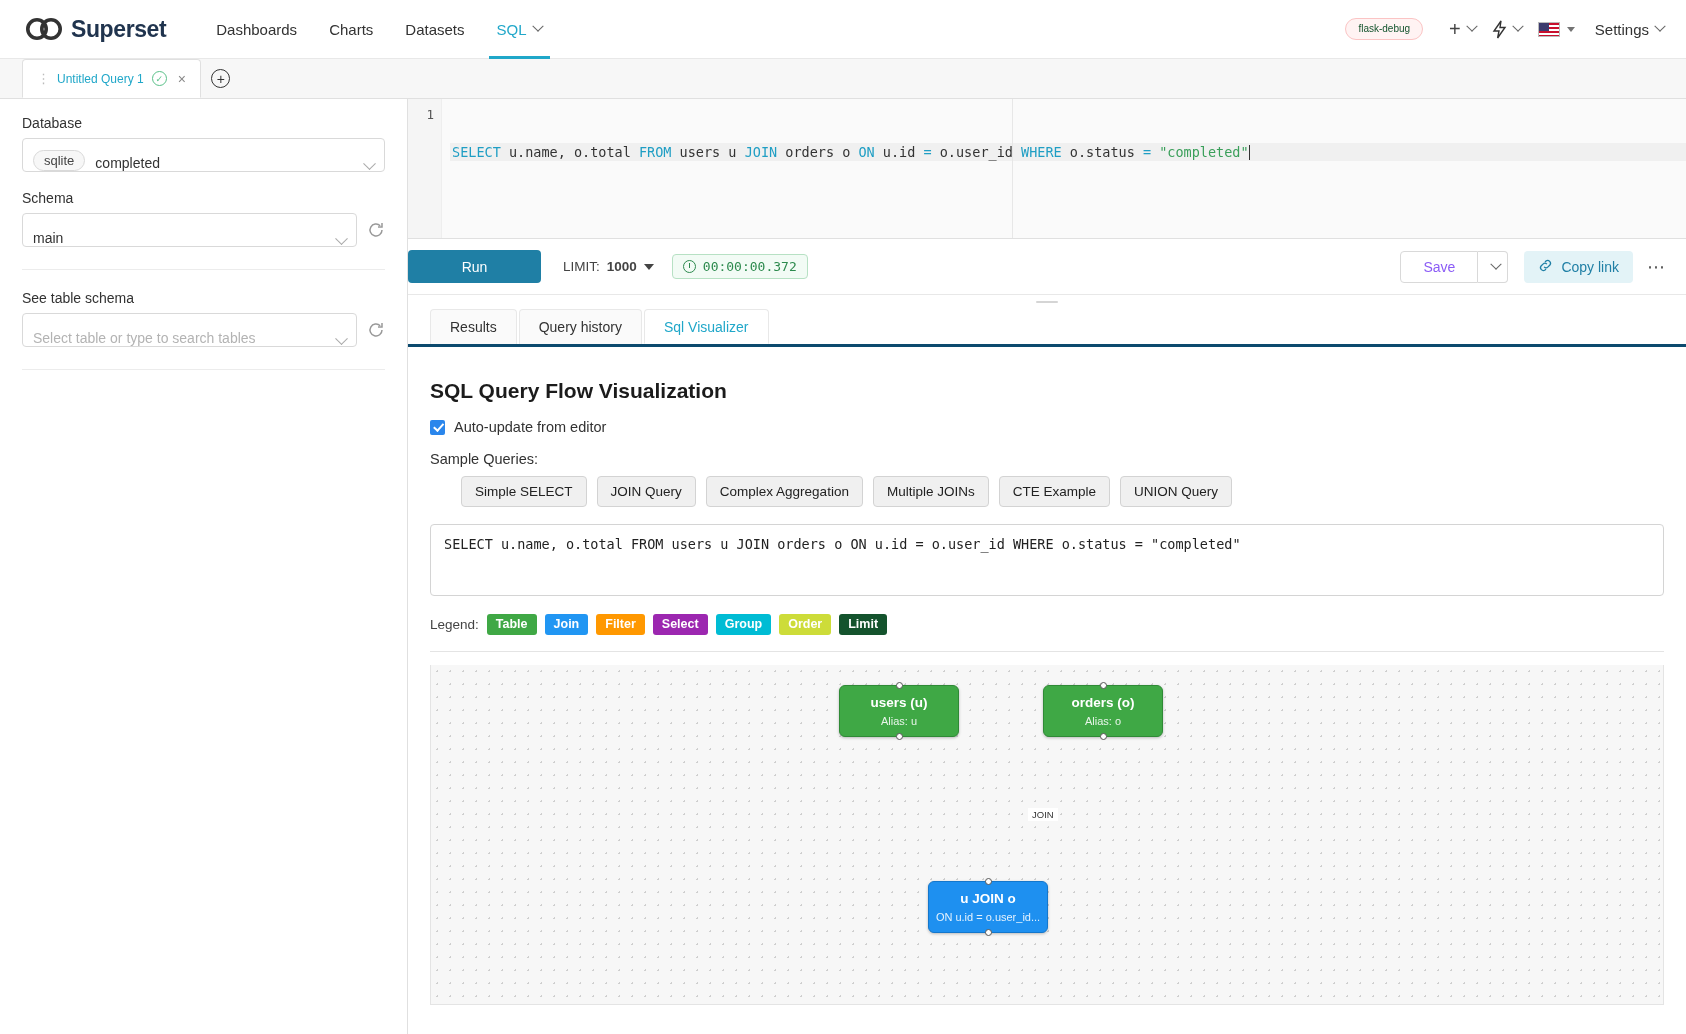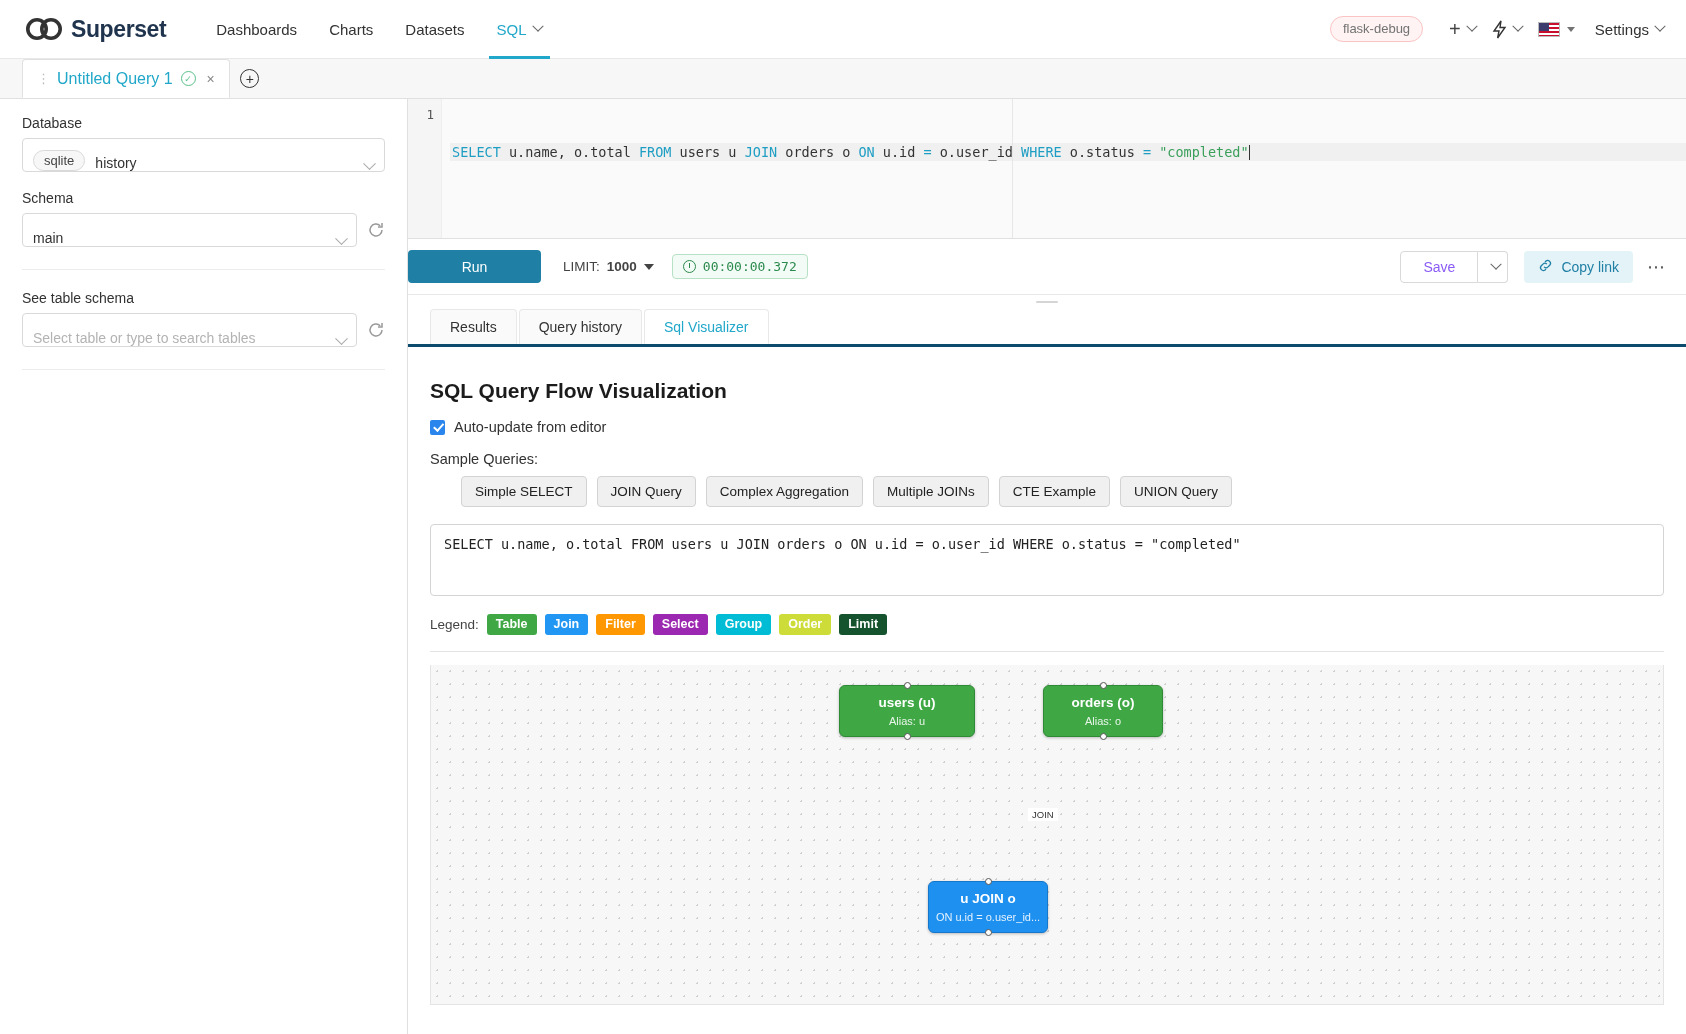--- a/index.html
+++ b/index.html
@@ -44,22 +44,22 @@
     border-left: 4px solid transparent; border-right: 4px solid transparent;
     border-top: 5px solid currentColor; opacity: .75;
   }
   .chev {
     display:inline-block; width:8px; height:8px; margin-left:7px;
     border-right:1.6px solid #666; border-bottom:1.6px solid #666;
     transform: rotate(45deg) translate(-2px,-2px);
   }
   .nav-right { margin-left: auto; display: flex; align-items: center; gap: 4px; }
   .debug-badge {
-    border: 1px solid #fbc4c4; color: #737373; background: #fff3f3;
-    border-radius: 13px; font-size: 13px; padding: 4px 12px 5px;
+    border: 1px solid #fbc4c4; color: #14532d; background: #fff3f3;
+    border-radius: 13px; font-size: 10px; padding: 4px 12px 5px;
     margin-right: 16px;
   }
   .nav-icon-btn {
     display: flex; align-items: center; cursor: pointer;
     font-size: 20px; color: #444; padding: 4px 6px;
   }
   .flag {
     width: 22px; height: 15px; border: 1px solid #bbb; position: relative;
     overflow: hidden; background: #fff; display:inline-block;
   }
@@ -72,21 +72,21 @@
   .tabbar {
     height: 40px; background: #f7f7f7; border-bottom: 1px solid #e0e0e0;
     display: flex; align-items: flex-end; padding-left: 22px;
   }
   .qtab {
     height: 39px; background: #fff; border: 1px solid #e0e0e0; border-bottom: 1px solid #fff;
     display: flex; align-items: center; gap: 8px; padding: 0 14px;
     border-radius: 4px 4px 0 0; cursor: pointer;
   }
   .qtab-grip { color: #bbb; font-size: 13px; letter-spacing: -1px; line-height: 9px;}
-  .qtab-label { color: #20a7c9; font-size: 16px; }
+  .qtab-label { color: #20a7c9; font-size: 12px; }
   .tick {
     width: 15px; height: 15px; border-radius: 50%; border: 1.4px solid #5ac189;
     display: inline-flex; align-items: center; justify-content: center;
     color: #5ac189; font-size: 9px;
   }
   .x-close { color: #888; font-size: 14px; cursor: pointer; padding-left: 3px;}
   .add-tab {
     width: 40px; height: 39px; display: flex; align-items: center; justify-content: center;
     cursor: pointer; background: #f7f7f7;
   }
@@ -348,21 +348,21 @@
     <span class="add-circle">+</span>
   </div>
 </div>
 
 <div class="body-split">
 
   <div class="left-panel">
     <div class="field-label">Database</div>
     <div class="select-box">
       <span class="db-pill">sqlite</span>
-      <span>history</span>
+      <span>completed</span>
       <span class="sel-chev"></span>
     </div>
 
     <div class="spacer-18"></div>
 
     <div class="field-label">Schema</div>
     <div class="row-with-refresh">
       <div class="select-box">
         <span>main</span>
         <span class="sel-chev"></span>
@@ -489,21 +489,21 @@
               <path d="M0,0 L9,4.5 L0,9 z" fill="#555"></path>
             </marker>
           </defs>
           <path d="M468,72 L468,150 L557,150" stroke="#555" stroke-width="1.4" fill="none"></path>
           <path d="M672,72 L672,150 L557,150" stroke="#555" stroke-width="1.4" fill="none"></path>
           <path d="M557,150 L557,206" stroke="#555" stroke-width="1.4" fill="none" marker-end="url(#arrow)"></path>
           <path d="M557,268 L557,340" stroke="#555" stroke-width="1.4" fill="none"></path>
         </svg>
         <span class="edge-label" style="left:597px;top:143px;">JOIN</span>
 
-        <div class="node green" style="left:408px;top:20px;width:136px;height:52px;">
+        <div class="node green" style="left:408px;top:20px;width:120px;height:52px;">
           <span class="handle top"></span>
           <span class="node-title">users (u)</span>
           <span class="node-sub">Alias: u</span>
           <span class="handle bot"></span>
         </div>
 
         <div class="node green" style="left:612px;top:20px;width:120px;height:52px;">
           <span class="handle top"></span>
           <span class="node-title">orders (o)</span>
           <span class="node-sub">Alias: o</span>

